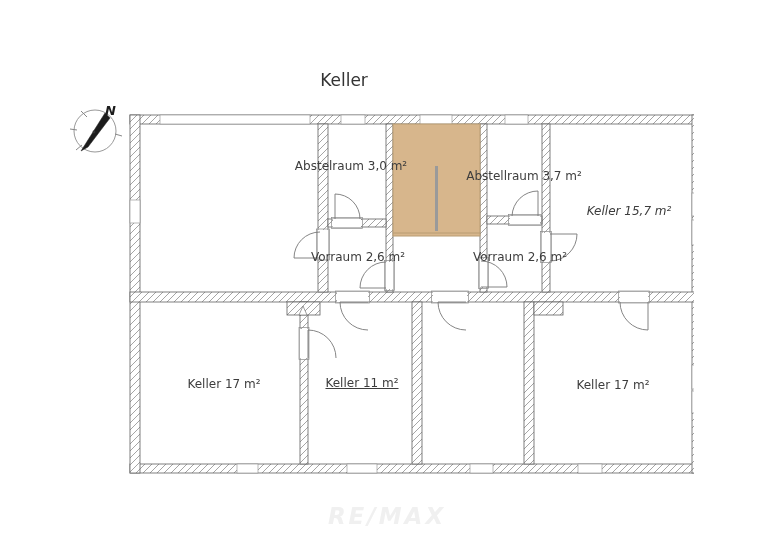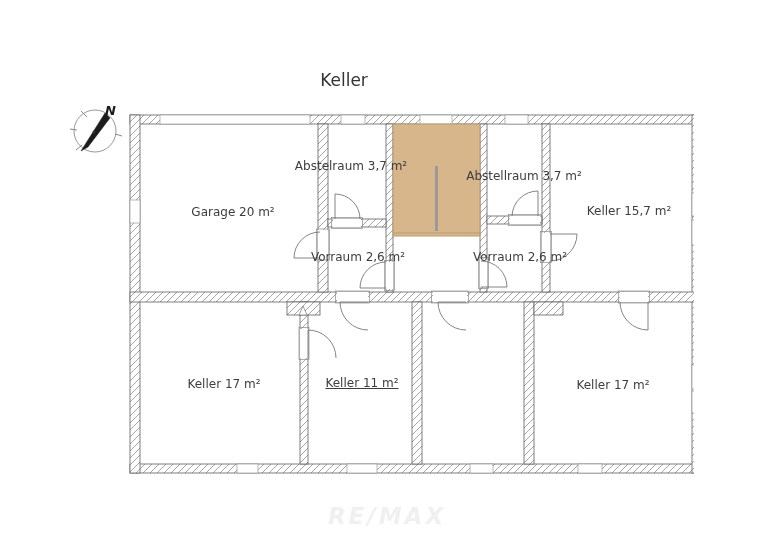--- a/index.html
+++ b/index.html
@@ -121,24 +121,23 @@
         <line x1="-2" y1="25" x2="5" y2="26"></line>
         <line x1="4" y1="46" x2="10" y2="41"></line>
         <line x1="43" y1="30" x2="50" y2="32"></line>
       </g>
       <polygon points="9,47 33,9 38,14 16,43" fill="#1c1c1c" stroke="#1c1c1c" stroke-width="0.5"></polygon>
       <circle cx="22" cy="28" r="1.4" fill="#333"></circle>
       <text x="33" y="11" font-size="13" font-style="italic" font-weight="bold" fill="#1c1c1c" font-family="DejaVu Sans, sans-serif">N</text>
     </g>
   </svg>
 
-  <div class="lbl" style="left:148px;top:205px;">Garage 20 m²</div>
-  <div class="lbl" style="left:266px;top:159px;">Abstelraum 3,7 m²</div>
+  <div class="lbl" style="left:266px;top:159px;">Abstelraum 3,0 m²</div>
   <div class="lbl" style="left:273px;top:250px;">Vorraum 2,6 m²</div>
   <div class="lbl" style="left:439px;top:169px;">Abstellraum 3,7 m²</div>
   <div class="lbl" style="left:435px;top:250px;">Vorraum 2,6 m²</div>
-  <div class="lbl" style="left:544px;top:204px;">Keller 15,7 m²</div>
+  <div class="lbl" style="left:544px;top:204px;font-style:italic;">Keller 15,7 m²</div>
   <div class="lbl" style="left:139px;top:377px;">Keller 17 m²</div>
   <div class="lbl" style="left:277px;top:376px;text-decoration:underline;">Keller 11 m²</div>
   <div class="lbl" style="left:528px;top:378px;">Keller 17 m²</div>
 
   <div class="watermark">RE/MAX</div>
 </div>
 
 </body></html>

